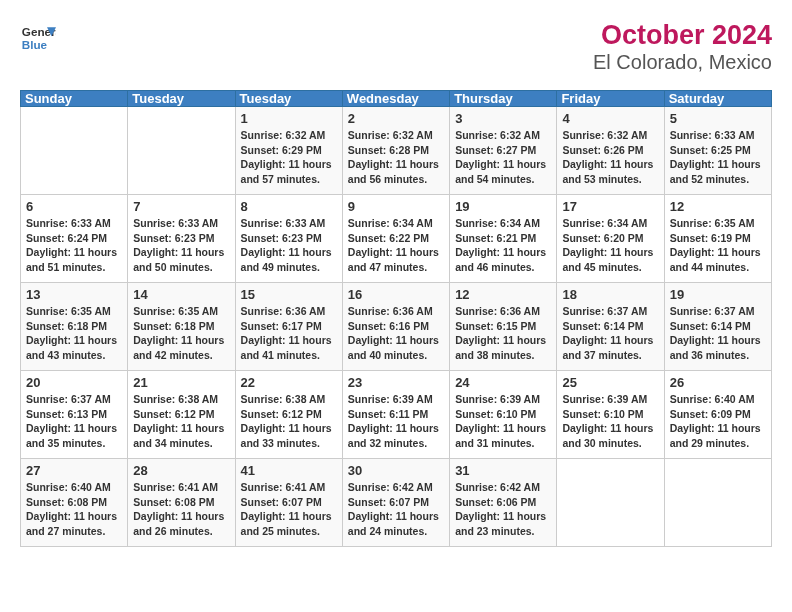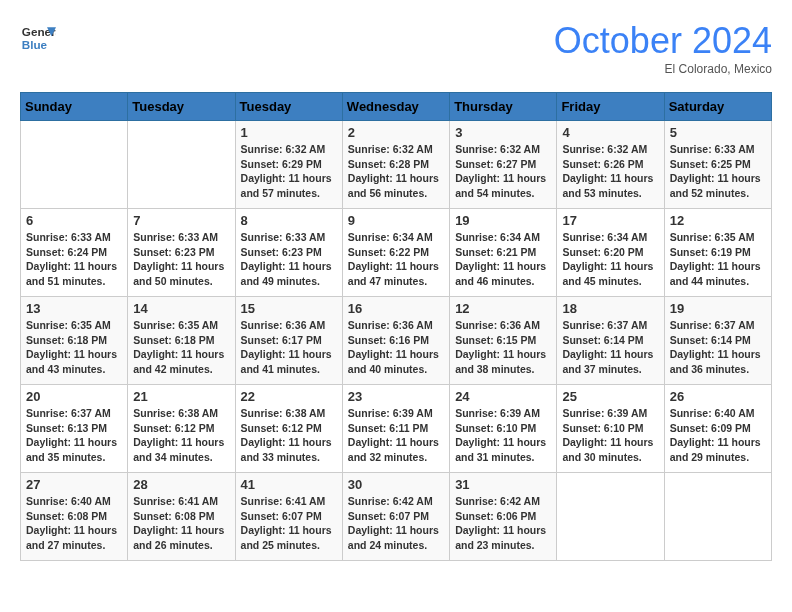--- a/index.html
+++ b/index.html
@@ -22,37 +22,37 @@
       gap: 4px;
     }
     .logo-icon {
       width: 36px;
       height: 36px;
     }
     .title-block {
       text-align: right;
     }
     .month-title {
-      font-size: 36px;
-      font-weight: normal;
-      color: #3b82f6;
+      font-size: 27px;
+      font-weight: bold;
+      color: #be185d;
     }
     .location {
-      font-size: 12px;
+      font-size: 20px;
       color: #555;
     }
     table {
       width: 100%;
       border-collapse: collapse;
       table-layout: fixed;
     }
     thead th {
       background-color: #3d7fc1;
-      color: #000000;
-      padding: 6px 4px;
+      color: #ffffff;
+      padding: 0 4px;
       font-size: 13px;
       font-weight: bold;
       text-align: left;
       border: 1px solid #2d6fa1;
     }
     tbody td {
       border: 1px solid #ccc;
       vertical-align: top;
       padding: 4px 5px;
       font-size: 10.5px;

